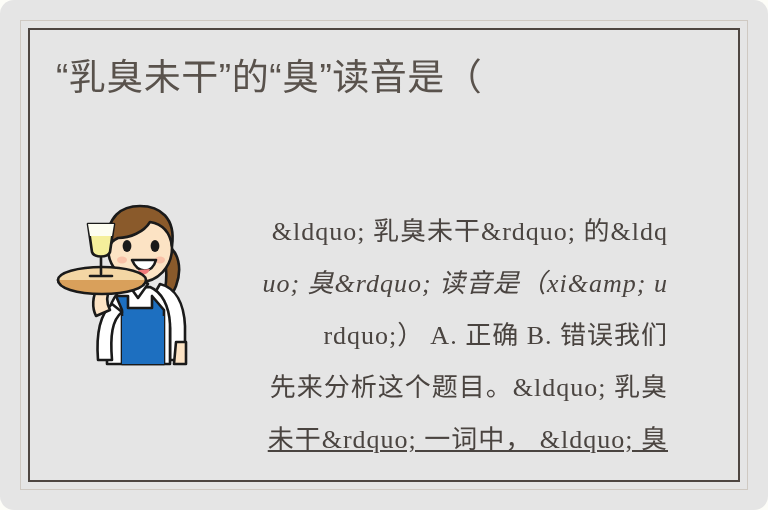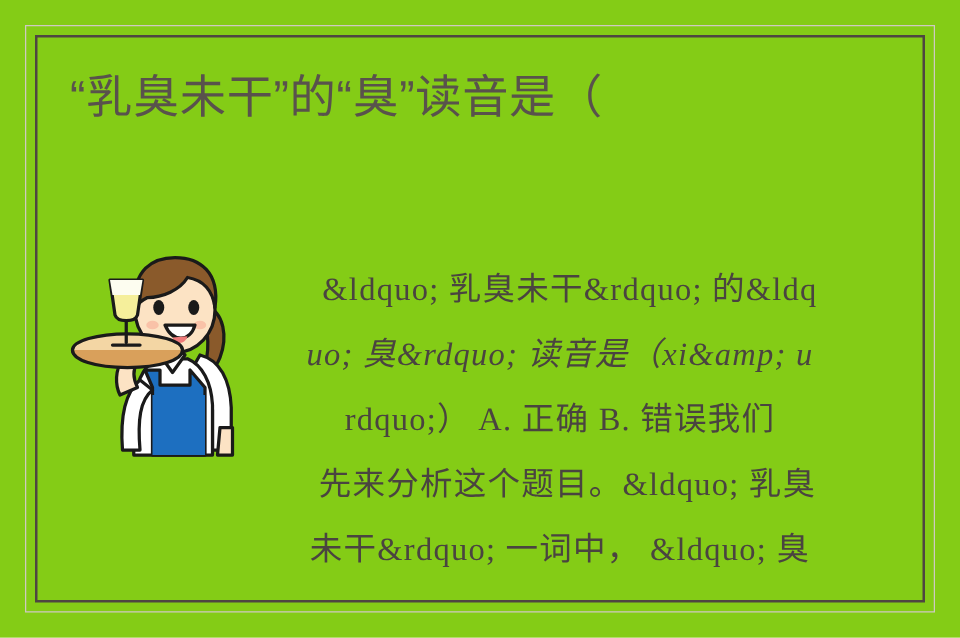--- a/index.html
+++ b/index.html
@@ -14,22 +14,23 @@
     background: #fdfdf8;
     font-family: "Liberation Sans", "DejaVu Sans", sans-serif;
     -webkit-font-smoothing: antialiased;
   }
 
   
   #page {
     position: relative;
     width: 768px;
     height: 510px;
-    background: #84cc16;
+    background: #e5e5e5;
     box-sizing: border-box;
+    border-radius: 14px;
   }
 
   
   #frame-outer {
     position: absolute;
     left: 20px;
     top: 20px;
     right: 20px;
     bottom: 20px;
     border: 1px solid #cfc9c2;
@@ -86,27 +87,27 @@
     height: 280px;
     overflow: hidden;
   }
   .body-line {
     font-family: "Liberation Serif", "DejaVu Serif", serif;
     font-size: 26px;
     line-height: 52px;
     color: #4a4440;
     letter-spacing: 1px;
     white-space: pre;
-    text-align: center;
+    text-align: right;
   }
   .body-line.indent-1 { padding-left: 16px; }
   .body-line.indent-2 { padding-left: 0px; font-style: italic; }
   .body-line.indent-3 { padding-left: 0px; }
   .body-line.indent-4 { padding-left: 12px; }
-  .body-line.indent-5 { padding-left: 0px; }
+  .body-line.indent-5 { padding-left: 0px; text-decoration: underline; }
 </style>
 </head>
 <body>
 
 <div id="page">
 
   <div id="frame-outer"></div>
   <div id="frame-inner"></div>
 
   <div id="title-block">

